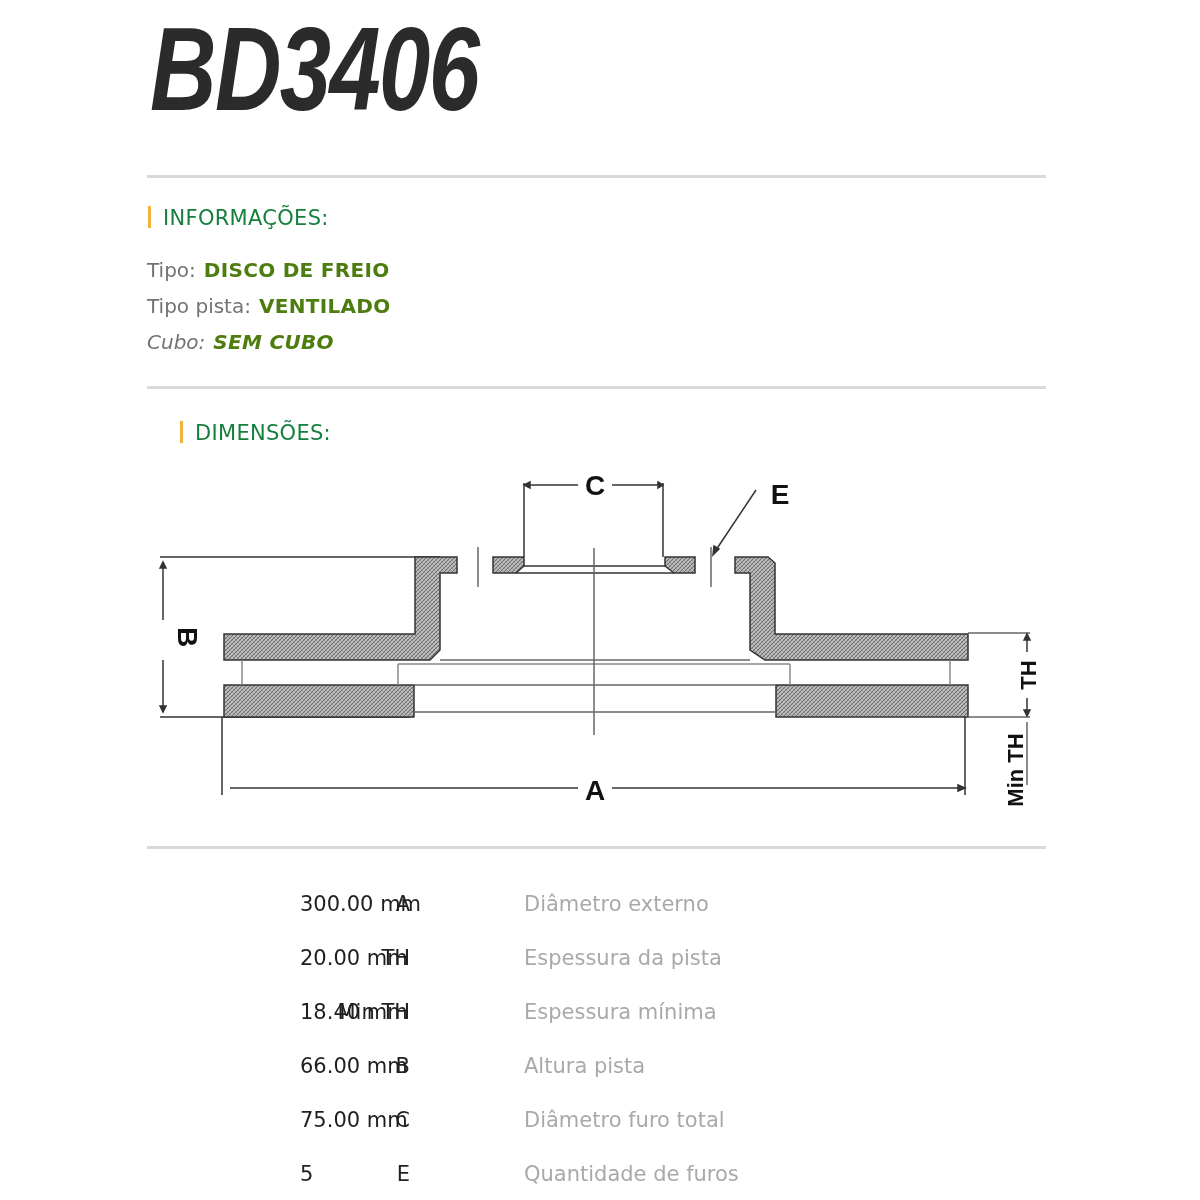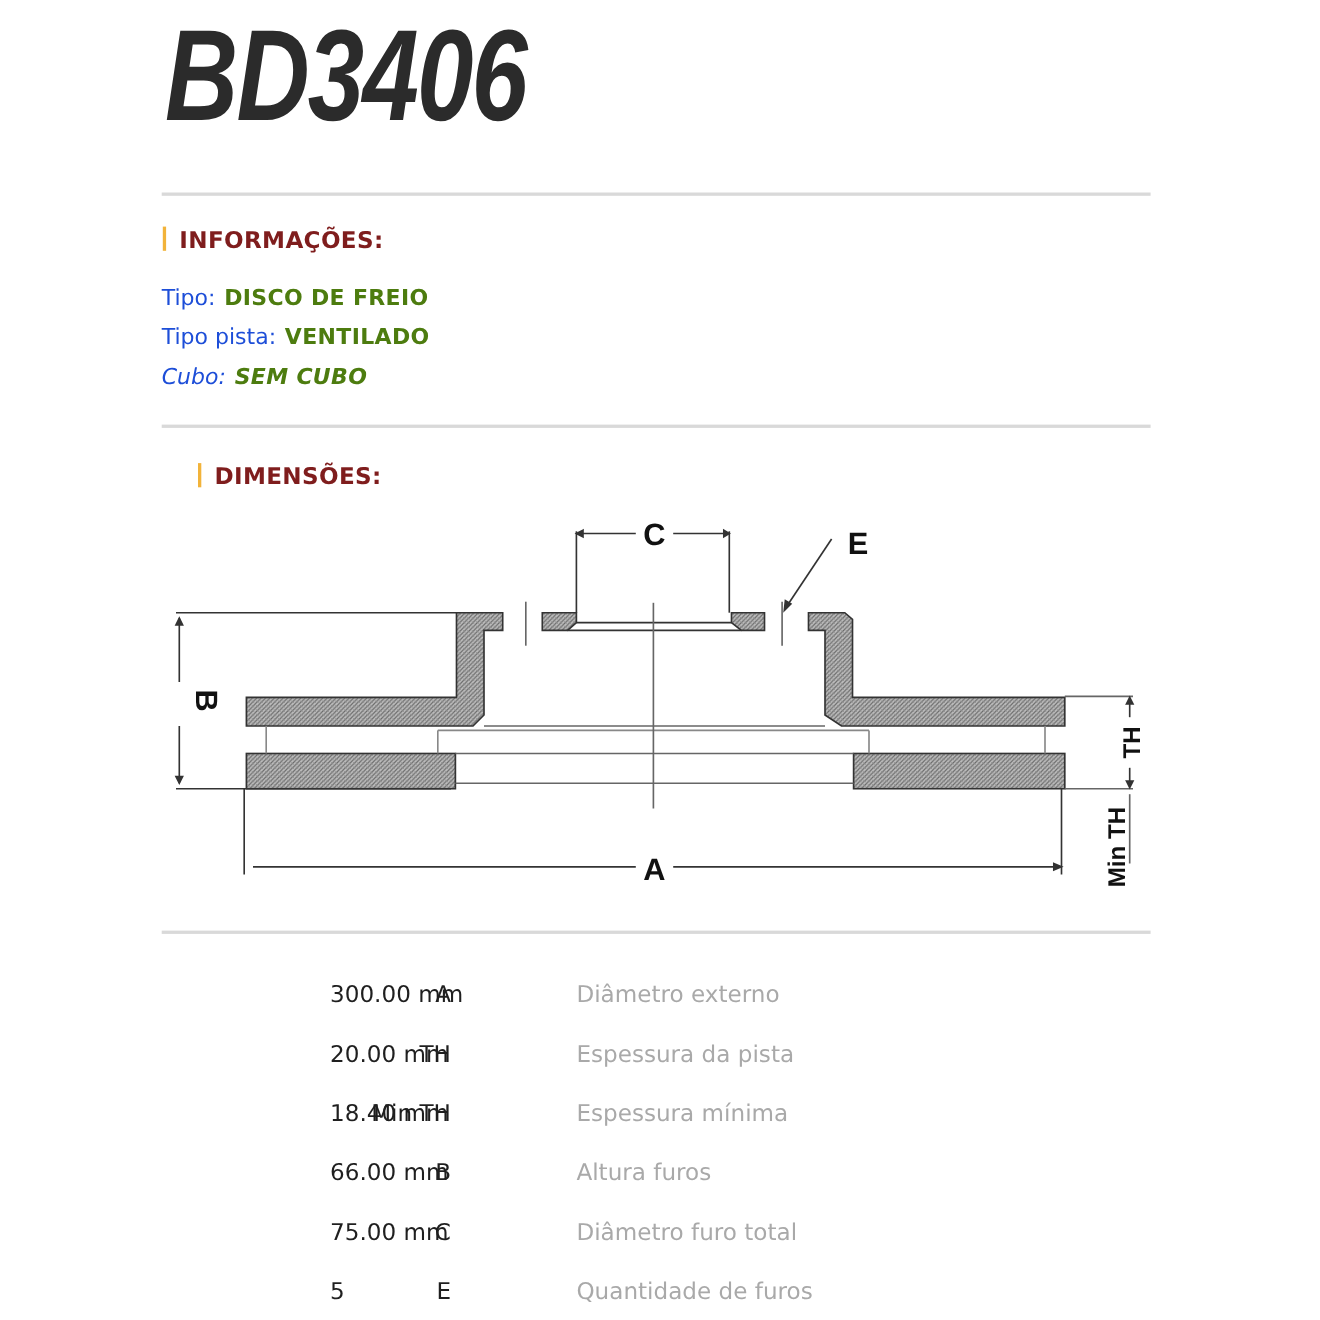--- a/index.html
+++ b/index.html
@@ -1,22 +1,22 @@
 <!DOCTYPE html>
 <html><head>
 <meta charset="utf-8">
 <style>
   html, body { margin:0; padding:0; background:#ffffff; }
   body { width:1200px; height:1200px; position:relative; overflow:hidden; font-family:"DejaVu Sans", sans-serif; }
   .title { position:absolute; left:150px; top:10px; font-family:"Liberation Sans", sans-serif; font-weight:bold; font-style:italic; font-size:118px; letter-spacing:-2px; color:#2b2b2b; transform:scaleX(0.78); transform-origin:left top; line-height:118px; }
   .divider { position:absolute; left:147px; width:899px; height:3px; background:#d9d9d9; }
-  .section-head { position:absolute; left:148px; font-weight:bold; font-size:21px; color:#7f1d1d; letter-spacing:0.3px; }
+  .section-head { position:absolute; left:148px; font-weight:normal; font-size:21px; color:#15803d; letter-spacing:0.3px; }
   .section-head .bar { display:inline-block; width:3px; height:22px; background:#f2b33a; vertical-align:-3px; margin-right:12px; }
   .info-row { position:absolute; left:147px; font-size:20px; line-height:24px; }
-  .info-label { color:#1d4ed8; }
+  .info-label { color:#737373; }
   .info-value { color:#4d7c0f; font-weight:bold; margin-left:8px; letter-spacing:0.3px; }
   .diagram { position:absolute; left:140px; top:460px; }
   .dim-row { position:absolute; left:150px; width:700px; height:30px; font-size:21px; }
   .dim-key { position:absolute; right:440px; width:120px; text-align:right; color:#1f1f1f; }
   .dim-val { position:absolute; left:150px; color:#1f1f1f; }
   .dim-desc { position:absolute; left:374px; color:#a9a9a9; }
 </style>
 </head>
 <body>
 
@@ -136,21 +136,21 @@
     <span class="dim-desc">Espessura da pista</span>
   </div>
   <div class="dim-row" style="top:1000px;">
     <span class="dim-key">Min TH</span>
     <span class="dim-val">18.40 mm</span>
     <span class="dim-desc">Espessura mínima</span>
   </div>
   <div class="dim-row" style="top:1054px;">
     <span class="dim-key">B</span>
     <span class="dim-val">66.00 mm</span>
-    <span class="dim-desc">Altura furos</span>
+    <span class="dim-desc">Altura pista</span>
   </div>
   <div class="dim-row" style="top:1108px;">
     <span class="dim-key">C</span>
     <span class="dim-val">75.00 mm</span>
     <span class="dim-desc">Diâmetro furo total</span>
   </div>
   <div class="dim-row" style="top:1162px;">
     <span class="dim-key">E</span>
     <span class="dim-val">5</span>
     <span class="dim-desc">Quantidade de furos</span>

